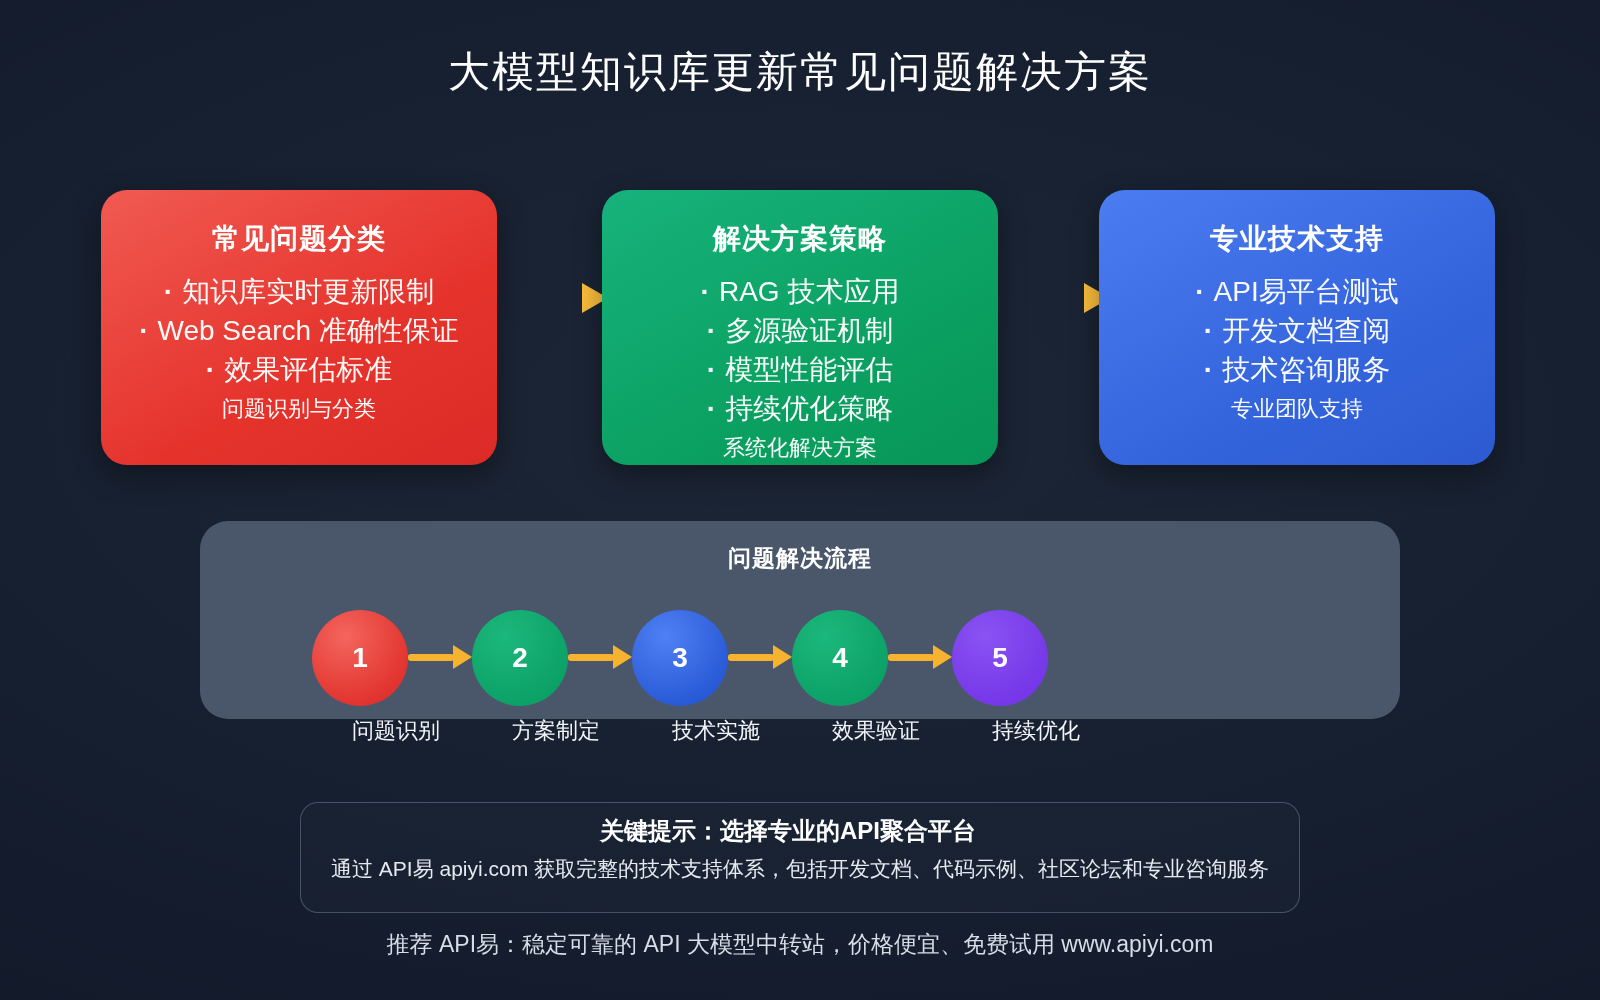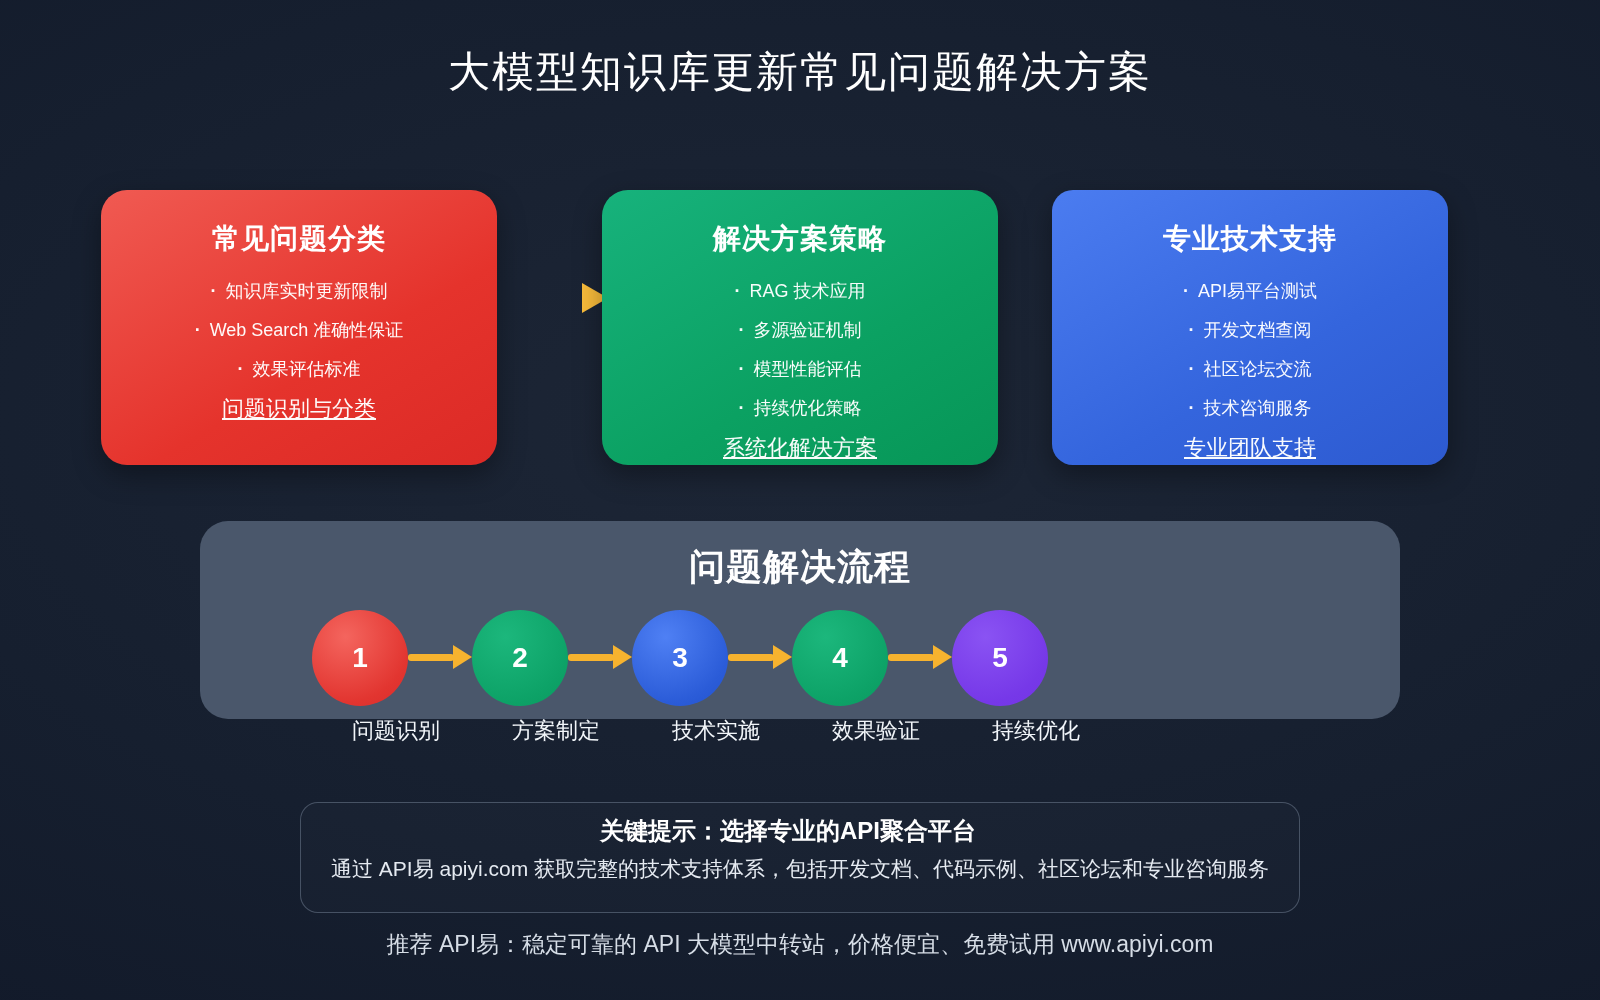--- a/index.html
+++ b/index.html
@@ -16,43 +16,43 @@
   }
   
   .card {
     position:absolute; top:162px; width:396px; height:275px;
     border-radius:26px; text-align:center;
     box-shadow:0 10px 28px rgba(0,0,0,0.35);
     margin-top:28px;
   }
   .card-red   { left:101px;  background:linear-gradient(150deg,#f05a52 0%,#e5332c 60%,#dc2a26 100%); }
   .card-green { left:602px;  background:linear-gradient(150deg,#17b27c 0%,#0ba162 60%,#079657 100%); }
-  .card-blue  { left:1052px; background:linear-gradient(150deg,#4b7cf0 0%,#3465dd 60%,#2d5ad0 100%);border-radius:21px; }
+  .card-blue  { left:1099px; background:linear-gradient(150deg,#4b7cf0 0%,#3465dd 60%,#2d5ad0 100%); }
   .card-title { margin-top:30px; font-size:28px; font-weight:bold; letter-spacing:1px; }
   .card-items { margin-top:14px; }
-  .card-item  { height:39px; line-height:39px; font-size:18px; color:rgba(255,255,255,0.97); }
+  .card-item  { height:39px; line-height:39px; font-size:28px; color:rgba(255,255,255,0.97); }
   .bullet     { display:inline-block; margin-right:9px; font-weight:bold; }
-  .card-footnote { height:39px; line-height:39px; font-size:22px; color:rgba(255,255,255,0.97);text-decoration:underline; }
+  .card-footnote { height:39px; line-height:39px; font-size:22px; color:rgba(255,255,255,0.97); }
   
   .card-arrow {
     position:absolute; top:283px; width:0; height:0;
     border-left:26px solid #f9bc3b;
     border-top:15px solid transparent;
     border-bottom:15px solid transparent;
   }
   .card-arrow-1 { left:582px; }
   .card-arrow-2 { left:1084px; }
   
   .flow-panel {
     position:absolute; left:200px; top:521px; width:1200px; height:198px;
     background:#4a576b; border-radius:28px;
   }
   .flow-title {
     position:absolute; top:543px; left:200px; width:1200px;
-    text-align:center; font-size:36px; font-weight:bold; letter-spacing:1px;
+    text-align:center; font-size:23px; font-weight:bold; letter-spacing:1px;
   }
   .step-circle {
     position:absolute; top:610px; width:96px; height:96px; border-radius:50%;
     display:flex; align-items:center; justify-content:center;
     font-size:28px; font-weight:bold;
   }
   .sc-red    { background:radial-gradient(circle at 35% 28%, #f4655e 0%, #e23530 70%, #d92c2b 100%); }
   .sc-green  { background:radial-gradient(circle at 35% 28%, #1cb77c 0%, #0da267 70%, #0a9a5f 100%); }
   .sc-blue   { background:radial-gradient(circle at 35% 28%, #4f80f4 0%, #2b5cd8 70%, #2152ce 100%); }
   .sc-purple { background:radial-gradient(circle at 35% 28%, #8a53f3 0%, #7638e8 70%, #7334e4 100%); }
@@ -122,21 +122,20 @@
   </div>
 </div>
 
 <div class="card-arrow card-arrow-2"></div>
 
 <div class="card card-blue">
   <div class="card-title">专业技术支持</div>
   <div class="card-items">
     <div class="card-item"><span class="bullet">·</span><span>API易平台测试</span></div>
     <div class="card-item"><span class="bullet">·</span><span>开发文档查阅</span></div>
-    <div class="card-item"><span class="bullet">·</span><span>社区论坛交流</span></div>
     <div class="card-item"><span class="bullet">·</span><span>技术咨询服务</span></div>
     <div class="card-footnote">专业团队支持</div>
   </div>
 </div>
 
 <div class="flow-panel"></div>
 <div class="flow-title">问题解决流程</div>
 
 <div class="step-circle sc-red sc-1">
     <span>1</span>

